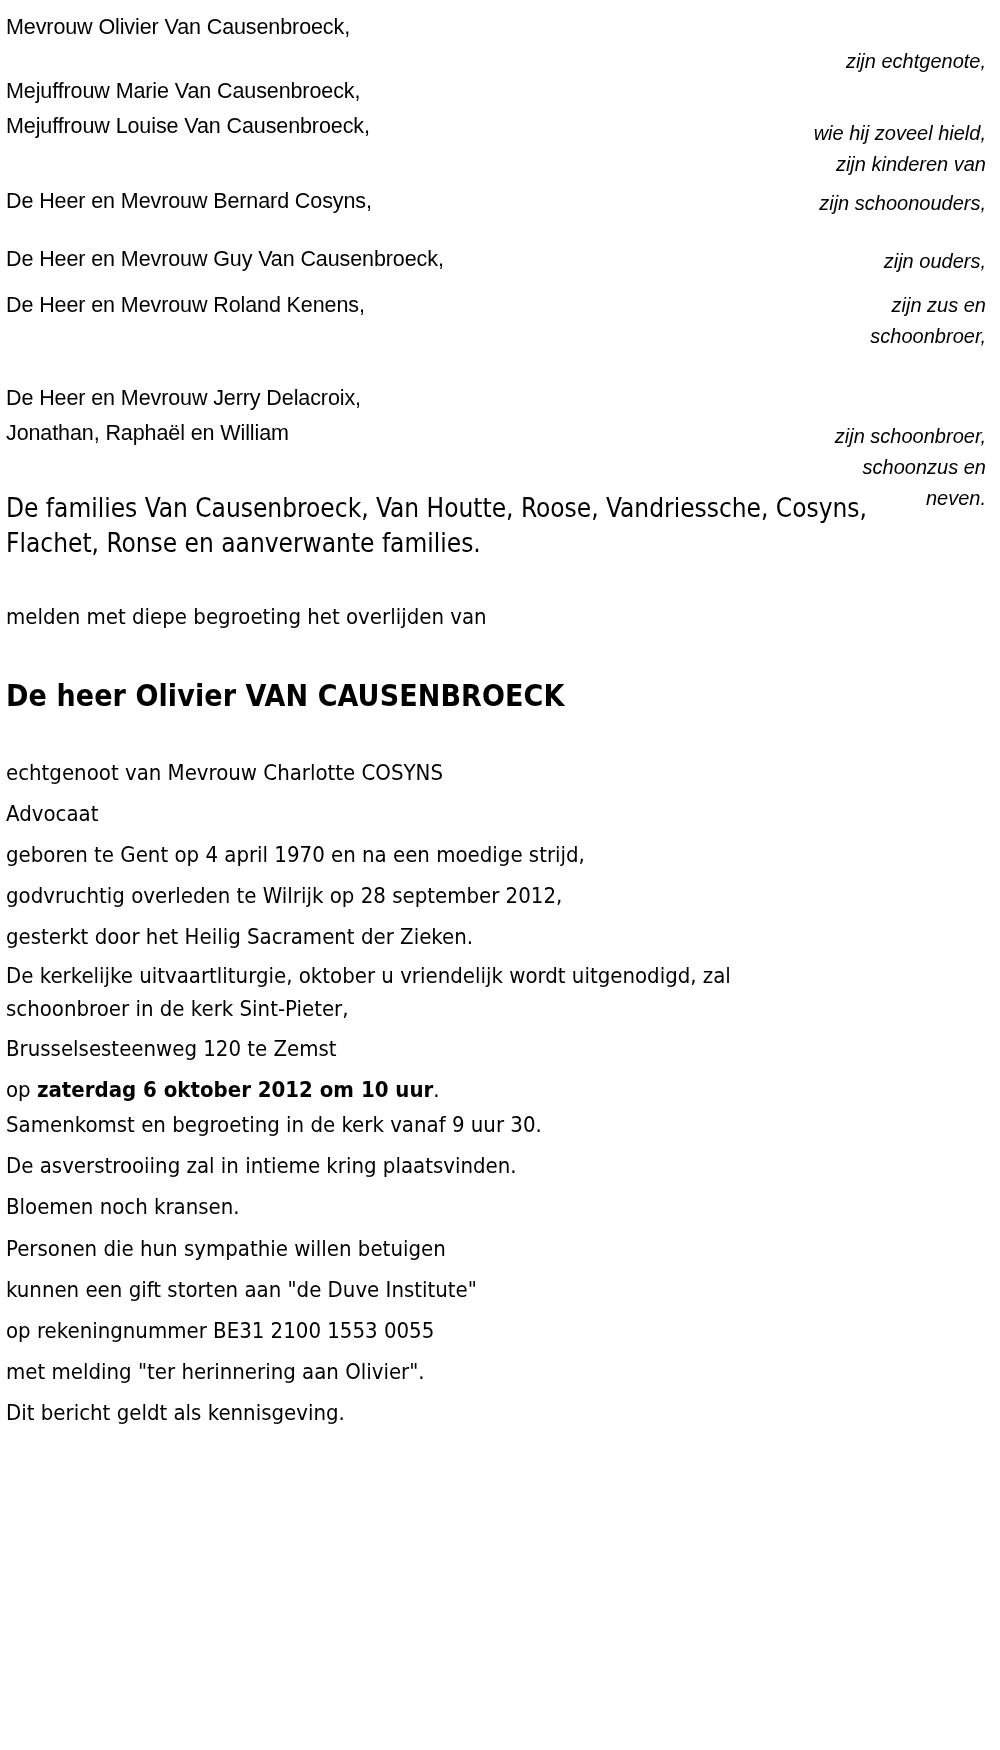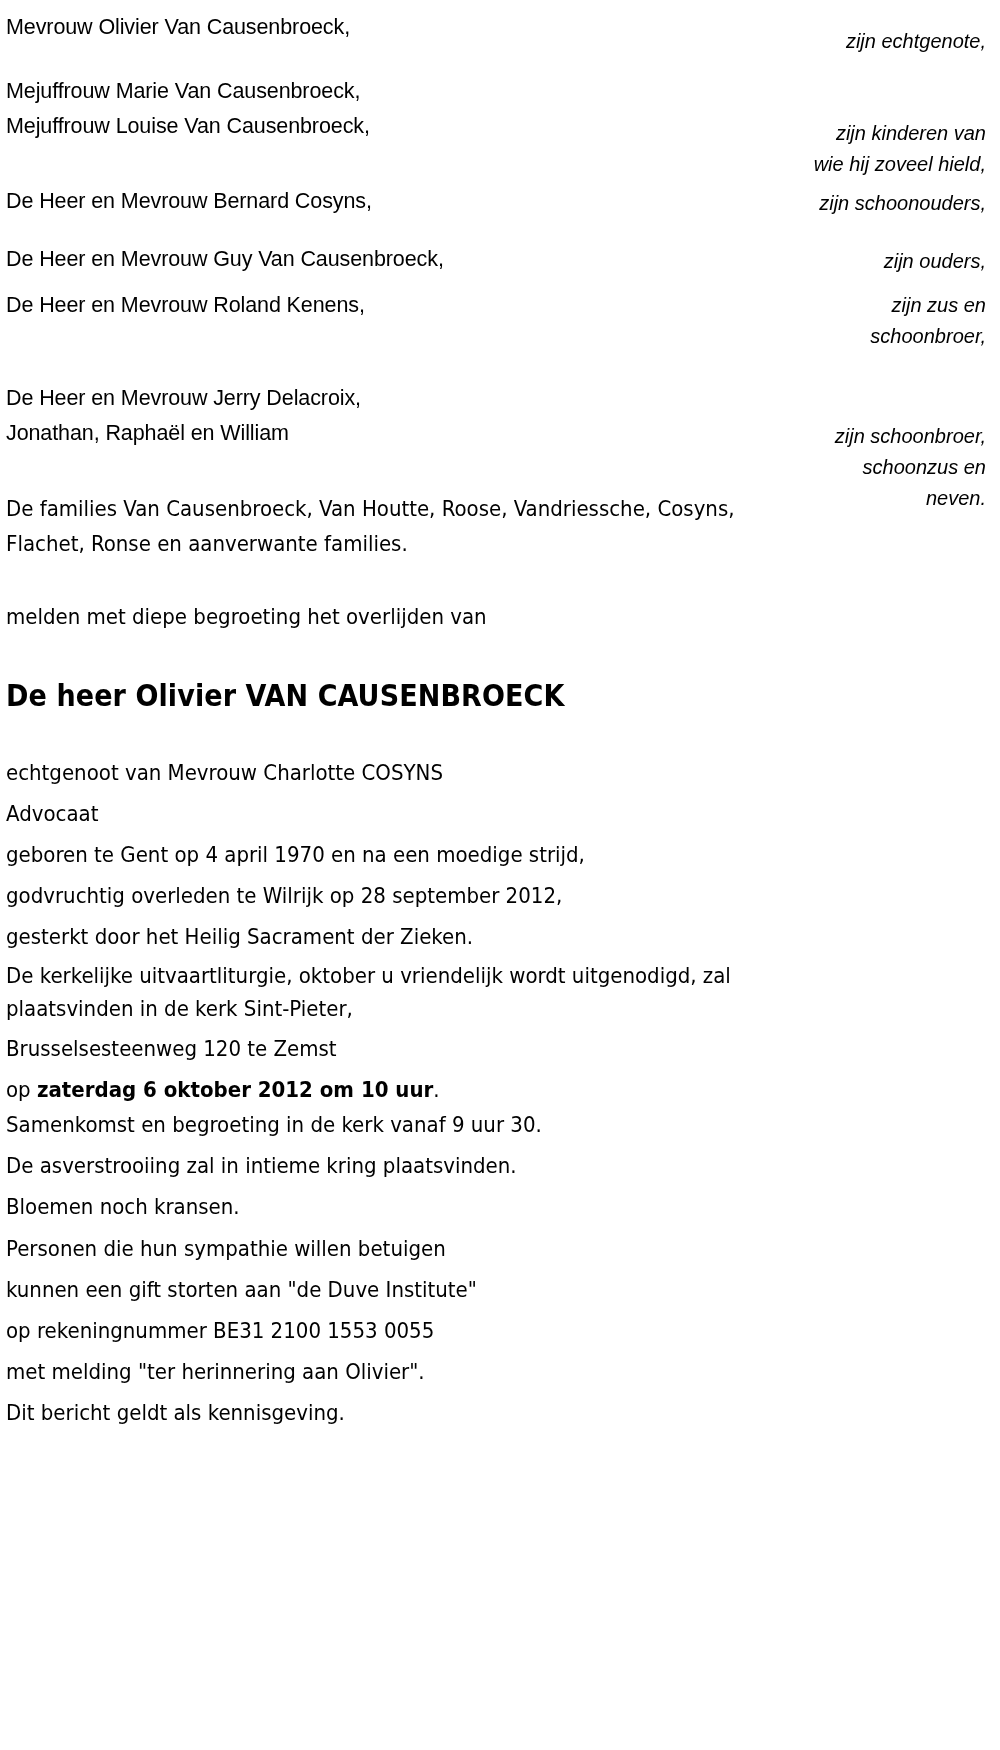--- a/index.html
+++ b/index.html
@@ -52,21 +52,21 @@
     text-align: right;
     font-style: italic;
     font-size: 20px;
     line-height: 31px;
     width: 330px;
   }
   .rel-role .rl { display: block; }
 
   
   .row-spouse      { height: 58px; }
-  .row-spouse .rel-role     { top: 16px; font-style: italic; }
+  .row-spouse .rel-role     { top: 36px; font-style: italic; }
 
   .row-children    { height: 114px; }
   .row-children .rel-names  { padding-top: 6px; }
   .row-children .rel-role   { top: 50px; }
 
   .row-parents     { height: 52px; }
   .row-parents .rel-names   { padding-top: 8px; }
   .row-parents .rel-role    { top: 12px; }
 
   .row-inlaws      { height: 52px; }
@@ -84,21 +84,21 @@
   
   .condensed {
     font-family: "Liberation Sans Narrow", "DejaVu Sans Condensed", "Liberation Sans", sans-serif;
     font-stretch: condensed;
     font-size: 22px;
     line-height: 35px;
   }
 
   .families {
     margin-top: 4px;
-    font-size: 22px;
+    font-size: 26px;
     line-height: 35px;
     max-width: 900px;
   }
 
   .announce {
     margin-top: 38px;
     font-size: 22px;
     line-height: 35px;
   }
 
@@ -152,22 +152,22 @@
         <span class="rl">zijn echtgenote,</span>
       </div>
     </div>
 
     <div class="rel-row row-children">
       <div class="rel-names">
         <span class="nm">Mejuffrouw Marie Van Causenbroeck,</span>
         <span class="nm">Mejuffrouw Louise Van Causenbroeck,</span>
       </div>
       <div class="rel-role">
+        <span class="rl">wie hij zoveel hield,</span>
         <span class="rl">zijn kinderen van</span>
-        <span class="rl">wie hij zoveel hield,</span>
       </div>
     </div>
 
     <div class="rel-row row-inlaws">
       <div class="rel-names">
         <span class="nm">De Heer en Mevrouw Bernard Cosyns,</span>
       </div>
       <div class="rel-role">
         <span class="rl">zijn schoonouders,</span>
       </div>
@@ -218,21 +218,21 @@
   <div class="details condensed">
     <span class="ln">echtgenoot van Mevrouw Charlotte COSYNS</span>
     <span class="ln">Advocaat</span>
     <span class="ln">geboren te Gent op 4 april 1970 en na een moedige strijd,</span>
     <span class="ln">godvruchtig overleden te Wilrijk op 28 september 2012,</span>
     <span class="ln">gesterkt door het Heilig Sacrament der Zieken.</span>
   </div>
 
   <div class="service condensed">
     <span class="wrapline tight">De kerkelijke uitvaartliturgie, oktober u vriendelijk wordt uitgenodigd, zal</span>
-    <span class="wrapline tight">plaatsvinden in de kerk Sint-Pieter,</span>
+    <span class="wrapline tight">schoonbroer in de kerk Sint-Pieter,</span>
     <span class="ln" style="margin-top:6px;">Brusselsesteenweg 120 te Zemst</span>
     <span class="ln" style="margin-top:6px;"><span>op </span><b>zaterdag 6 oktober 2012 om 10 uur</b><span>.</span></span>
     <span class="ln" style="">Samenkomst en begroeting in de kerk vanaf 9 uur 30.</span>
     <span class="ln" style="margin-top:6px;">De asverstrooiing zal in intieme kring plaatsvinden.</span>
     <span class="ln" style="margin-top:6px;">Bloemen noch kransen.</span>
   </div>
 
   <div class="closing condensed">
     <span class="ln">Personen die hun sympathie willen betuigen</span>
     <span class="ln">kunnen een gift storten aan "de Duve Institute"</span>

